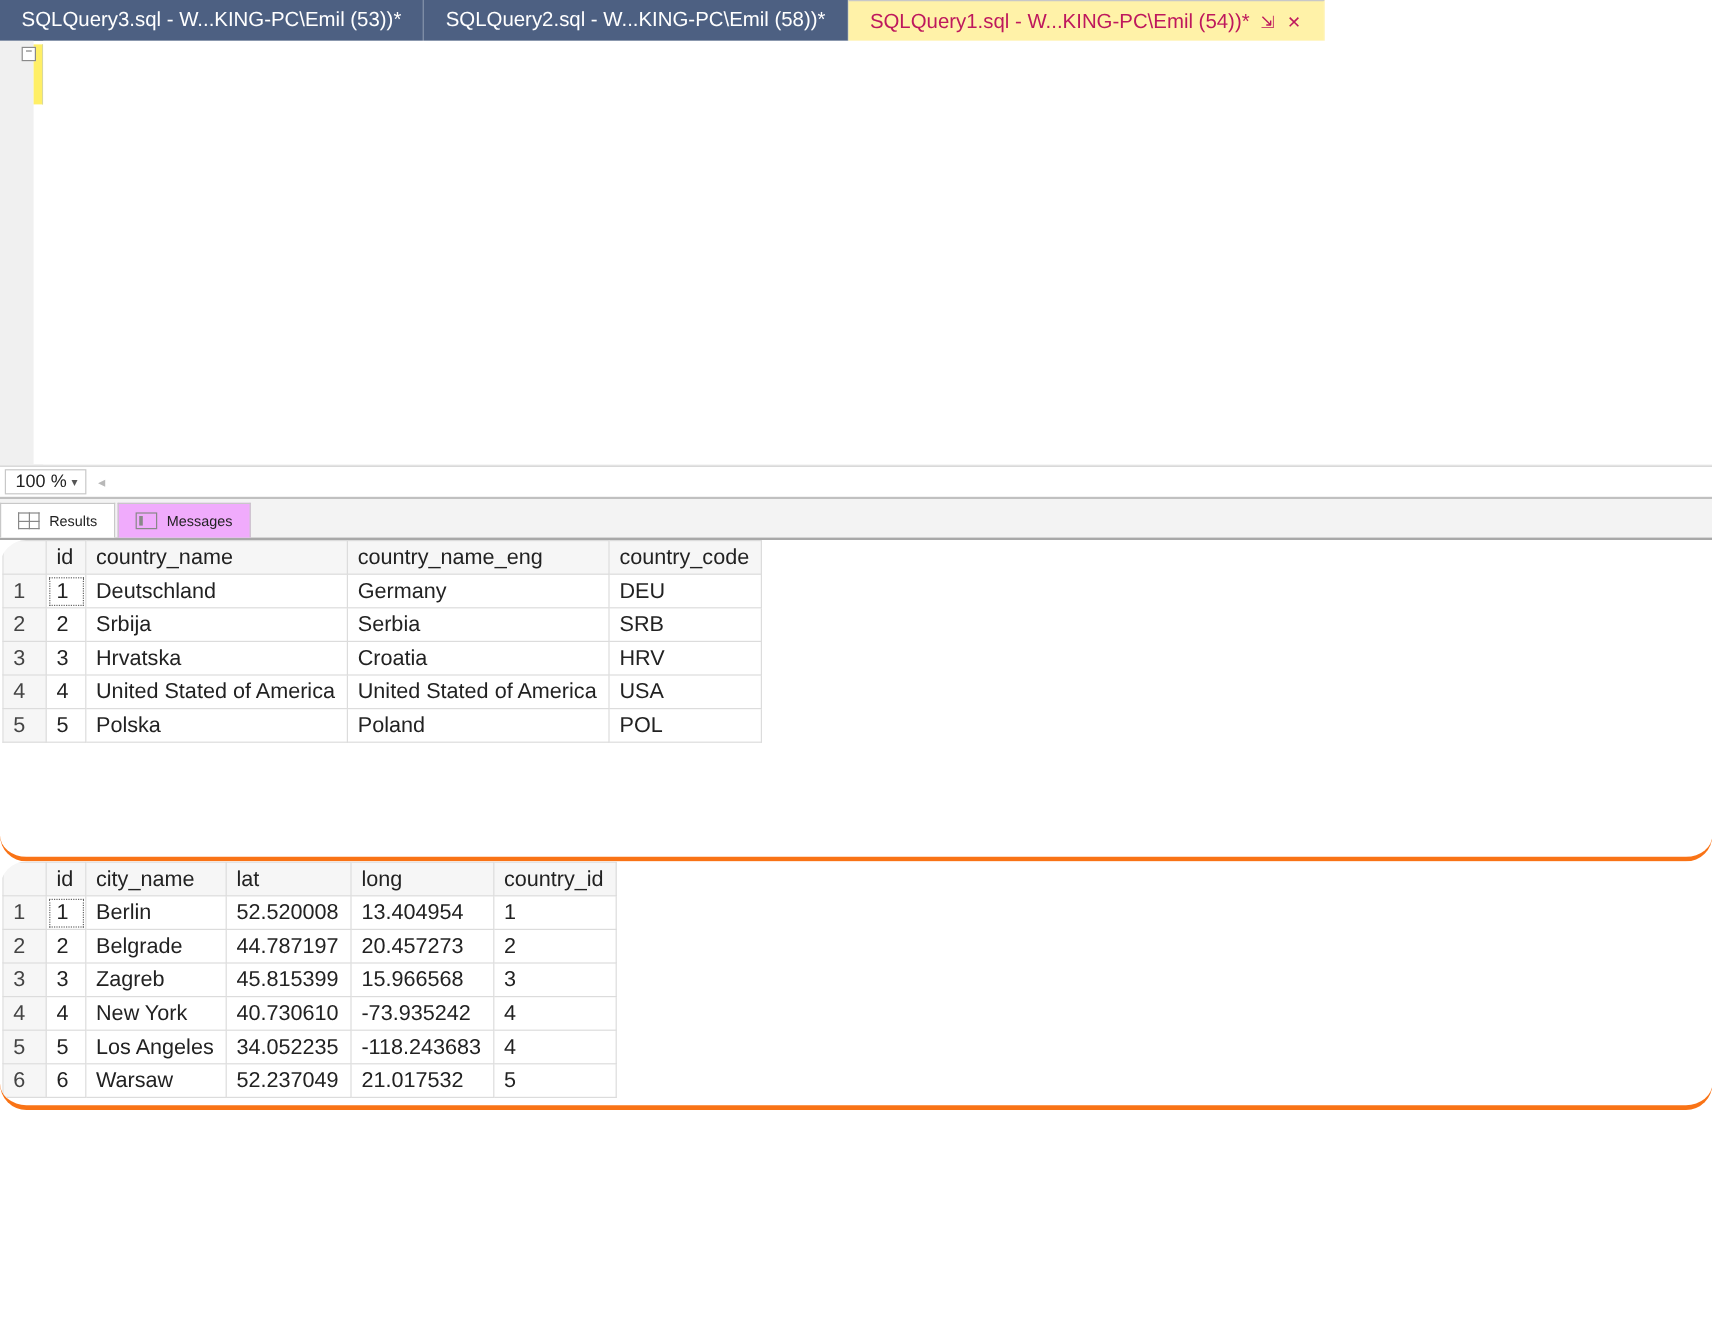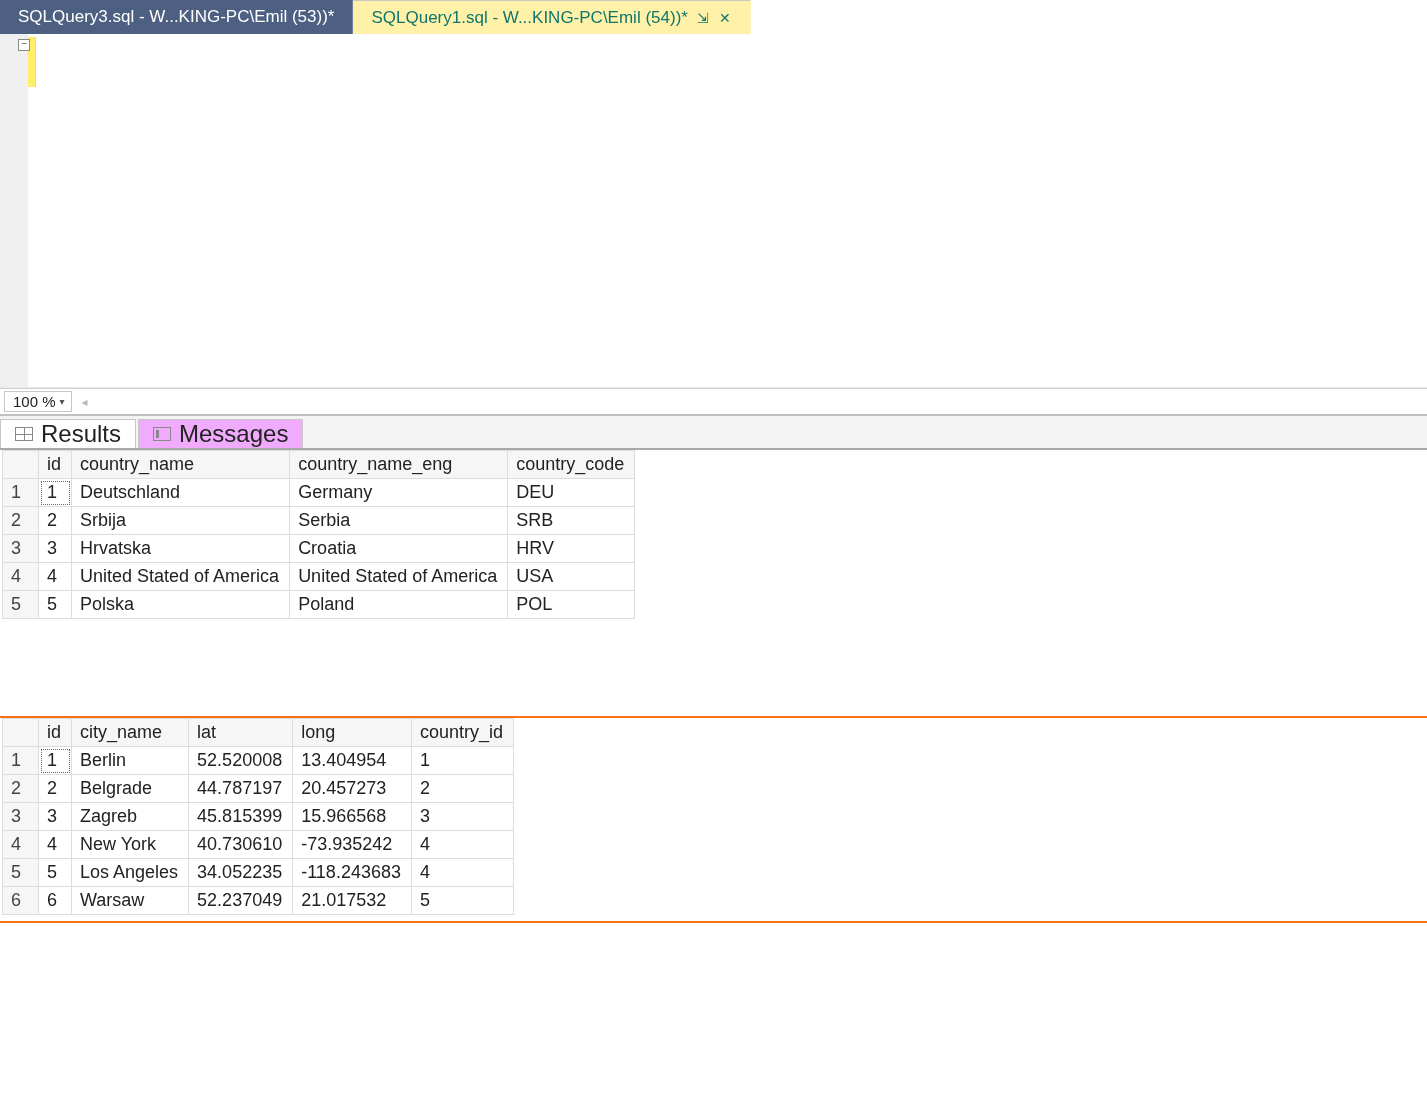--- a/index.html
+++ b/index.html
@@ -27,21 +27,21 @@
     border-right: 1px solid rgba(255,255,255,0.2);
     cursor: pointer;
     white-space: nowrap;
   }
   .tab.inactive {
     background: #4d6082;
     color: #fff;
   }
   .tab.active {
     background: #fff2a8;
-    color: #0f766e;
+    color: #be185d;
     border-top: 1px solid #c8c8c8;
   }
   .tab-close, .tab-pin {
     display: inline-block;
     width: 14px;
     text-align: center;
     font-size: 14px;
   }
 
   
@@ -115,21 +115,21 @@
   }
   .zoom-caret { font-size:10px; color:#555; }
   .scroll-stub-left { color:#b8b8b8; font-size:12px; padding-left:4px;}
 
   
   .results-tabstrip {
     display:flex;
     height: 34px;
     border-bottom: 2px solid #a8a8a8;
     background: #f3f3f3;
-    font-size: 24px;
+    font-size: 12px;
   }
   .res-tab {
     display:flex; align-items:center; gap:8px;
     padding: 0 14px;
     border: 1px solid #c8c8c8;
     border-bottom: none;
     margin-top: 3px;
     margin-right: 2px;
     background: #f0abfc;
     cursor:pointer;
@@ -153,23 +153,24 @@
   .res-icon.msg {
     border:1px solid #888;
     position:relative;
   }
   .res-icon.msg::after{
     content:""; position:absolute; left:2px; top:2px; width:3px; height:8px; background:#888;
   }
 
   
   .grid-pane {
-    border-bottom: 2px solid #f97316;
+    border-bottom: 4px solid #f97316;
     padding-bottom: 6px;
     overflow:auto;
+    border-radius:22px;
   }
   .grid-pane.first { min-height: 268px; }
   table.result {
     border-collapse: collapse;
     font-size: 18px;
     margin-left: 2px;
   }
   table.result th, table.result td {
     border: 1px solid #dcdcdc;
     padding: 3px 10px 3px 8px;
@@ -196,20 +197,23 @@
     outline: 1px dotted #666;
     outline-offset: -3px;
   }
 </style>
 </head>
 <body>
 
 <div class="tabbar">
   <div class="tab inactive">
     <span>SQLQuery3.sql - W...KING-PC\Emil (53))*</span>
+  </div>
+  <div class="tab inactive">
+    <span>SQLQuery2.sql - W...KING-PC\Emil (58))*</span>
   </div>
   <div class="tab active">
     <span>SQLQuery1.sql - W...KING-PC\Emil (54))*</span>
     <span class="tab-pin">⇲</span>
     <span class="tab-close">✕</span>
   </div>
 </div>
 
 <div class="editor-wrap">
   <div class="gutter"></div>

